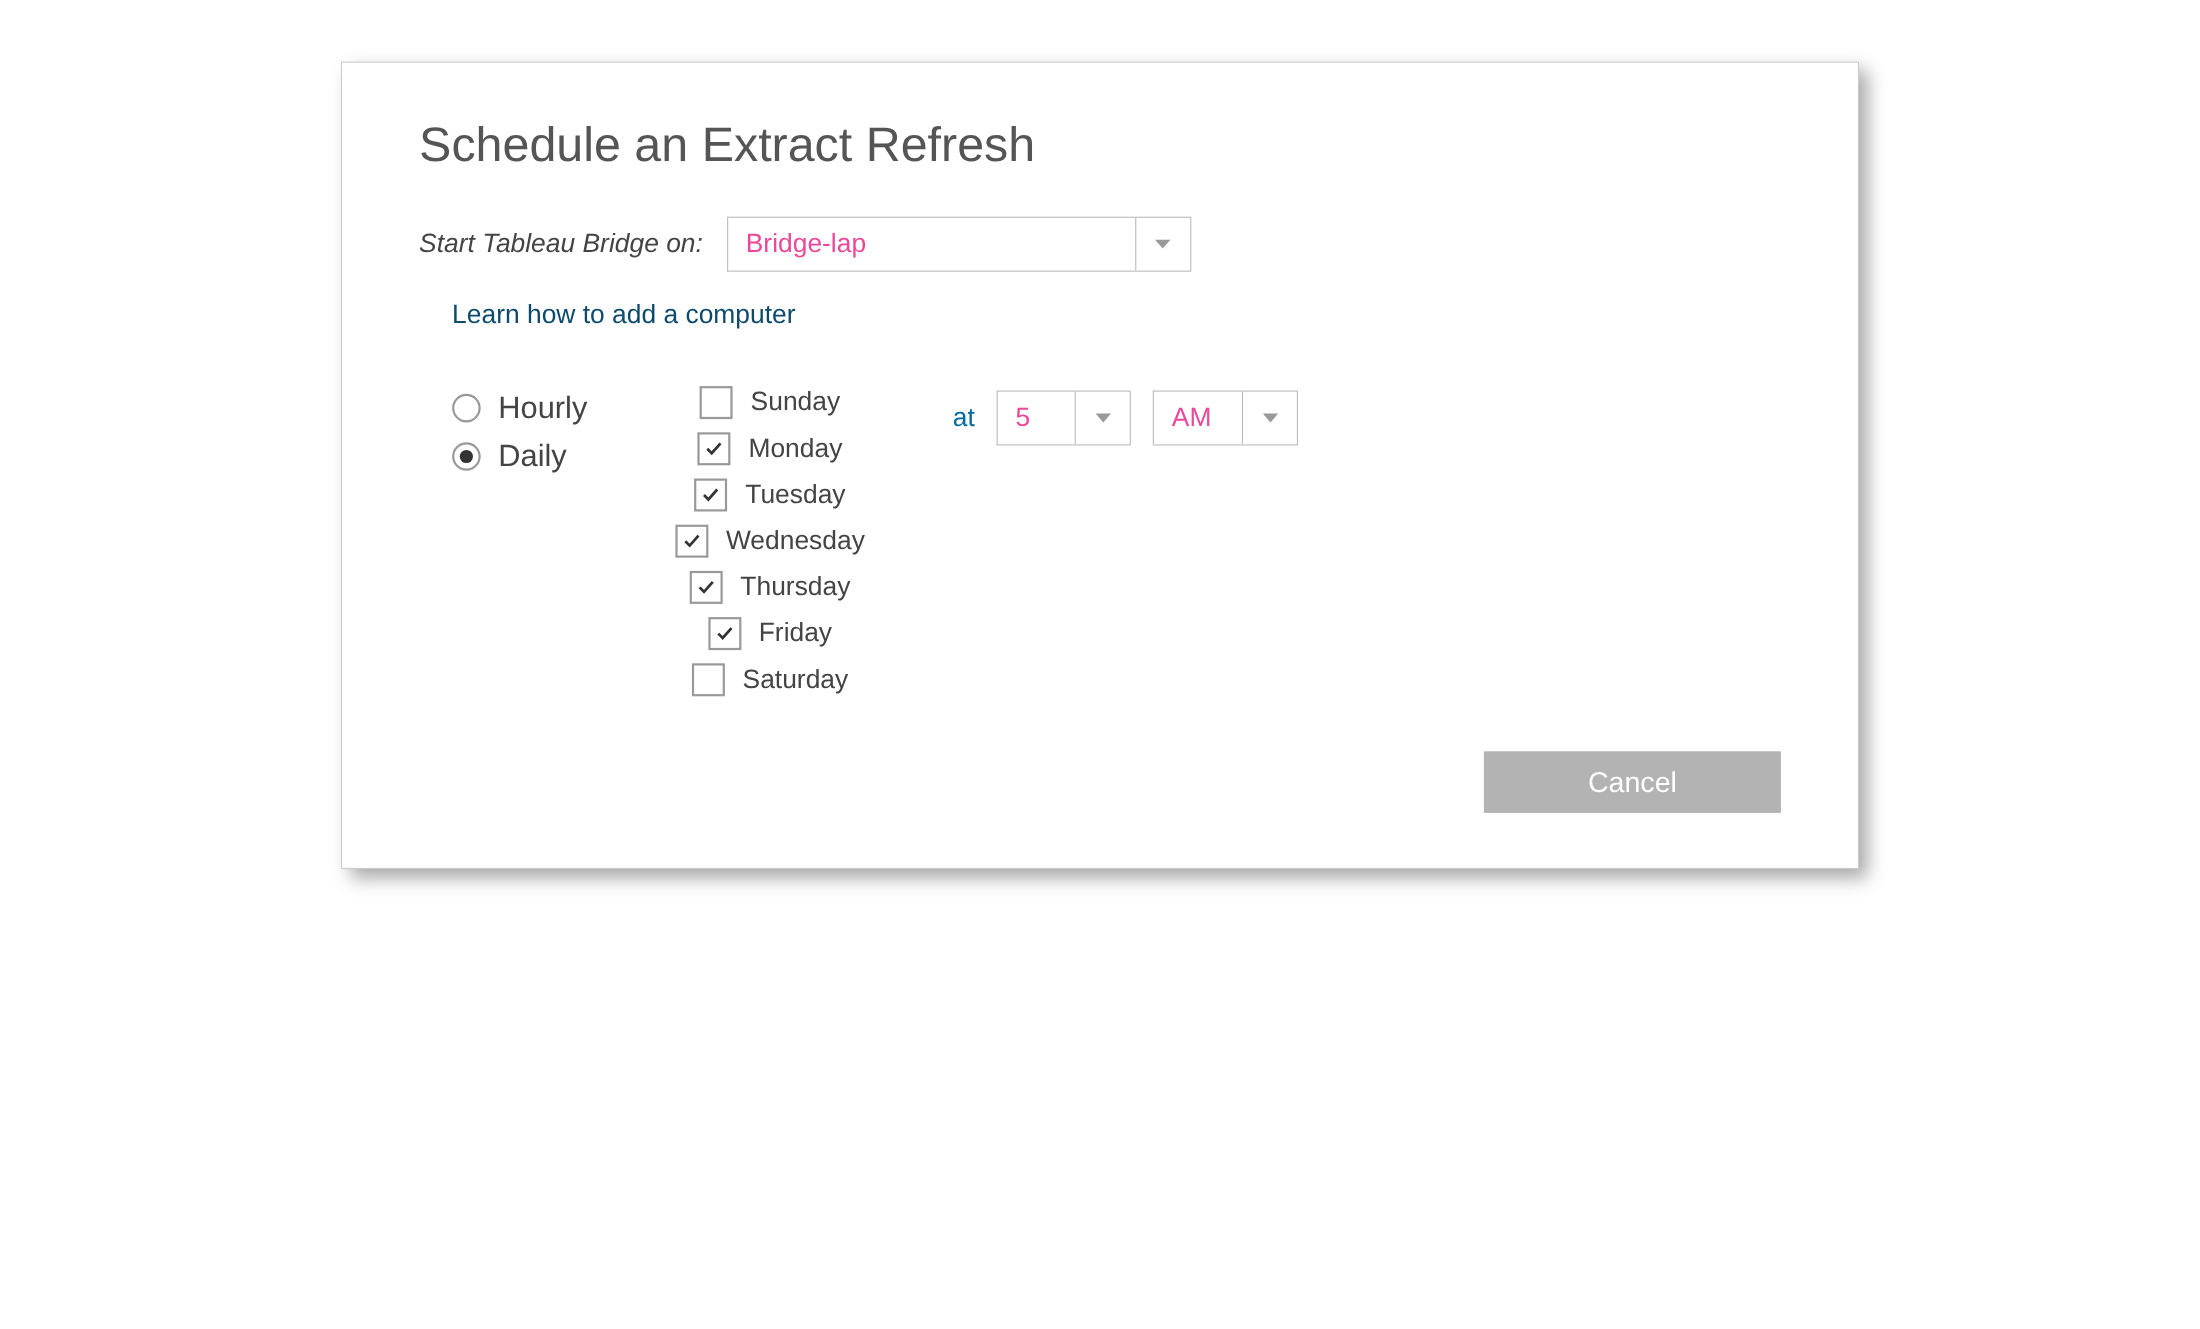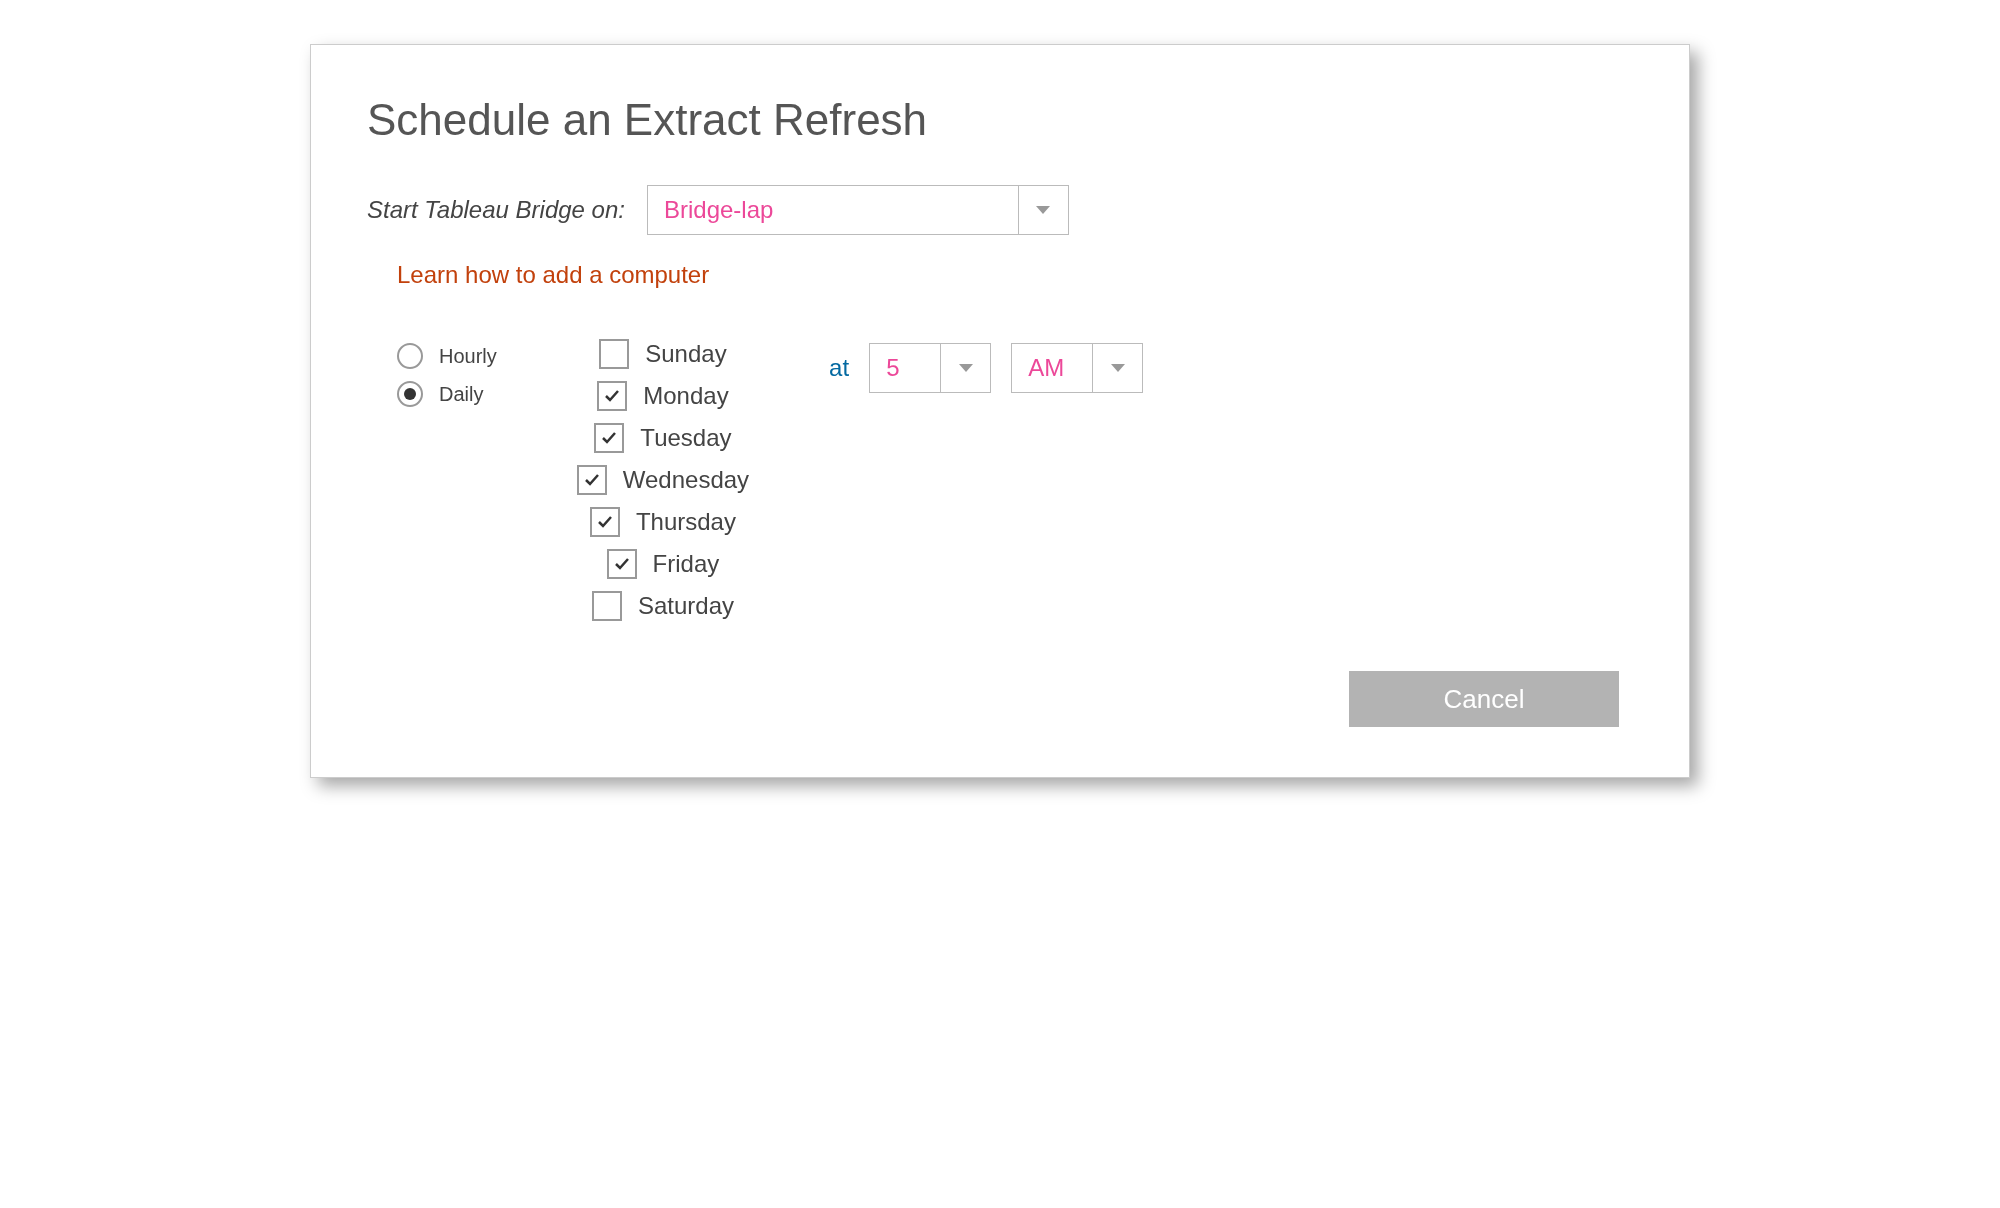--- a/index.html
+++ b/index.html
@@ -5,25 +5,25 @@
   * { box-sizing: border-box; }
   body {
     margin: 0;
     padding: 40px;
     font-family: -apple-system, BlinkMacSystemFont, "Segoe UI", Arial, sans-serif;
     background: #fff;
     color: #333;
   }
   .dialog {
     width: 1380px;
-    margin: 4px auto;
+    margin: 16px auto;
     background: #fff;
     border: 1px solid #ccc;
     box-shadow: 8px 8px 16px rgba(0,0,0,0.35);
-    padding: 50px 70px 50px 56px;
+    padding: 50px 70px 50px 70px;
     position: relative;
   }
   .title {
     font-size: 44px;
     font-weight: 300;
     color: #555;
     margin: 0 0 40px 0;
   }
   .row {
     display: flex;
@@ -59,21 +59,21 @@
     align-items: center;
     justify-content: center;
   }
   .caret-down {
     width: 0; height: 0;
     border-left: 7px solid transparent;
     border-right: 7px solid transparent;
     border-top: 8px solid #999;
   }
   .learn-link {
-    color: #c2410c;
+    color: #0c4a6e;
     font-size: 24px;
     margin: 8px 0 40px 30px;
     display: inline-block;
     cursor: pointer;
   }
   .main-grid {
     display: flex;
     gap: 80px;
     align-items: flex-start;
     margin-top: 10px;
@@ -98,21 +98,21 @@
     display: flex;
     align-items: center;
     justify-content: center;
   }
   .radio-dot {
     width: 12px; height: 12px;
     background: #333;
     border-radius: 50%;
   }
   .radio-label {
-    font-size: 20px;
+    font-size: 28px;
     color: #444;
   }
   .days-col {
     display: flex;
     flex-direction: column;
     gap: 12px;
   }
   .day-item {
     display: flex;
     align-items: center;

